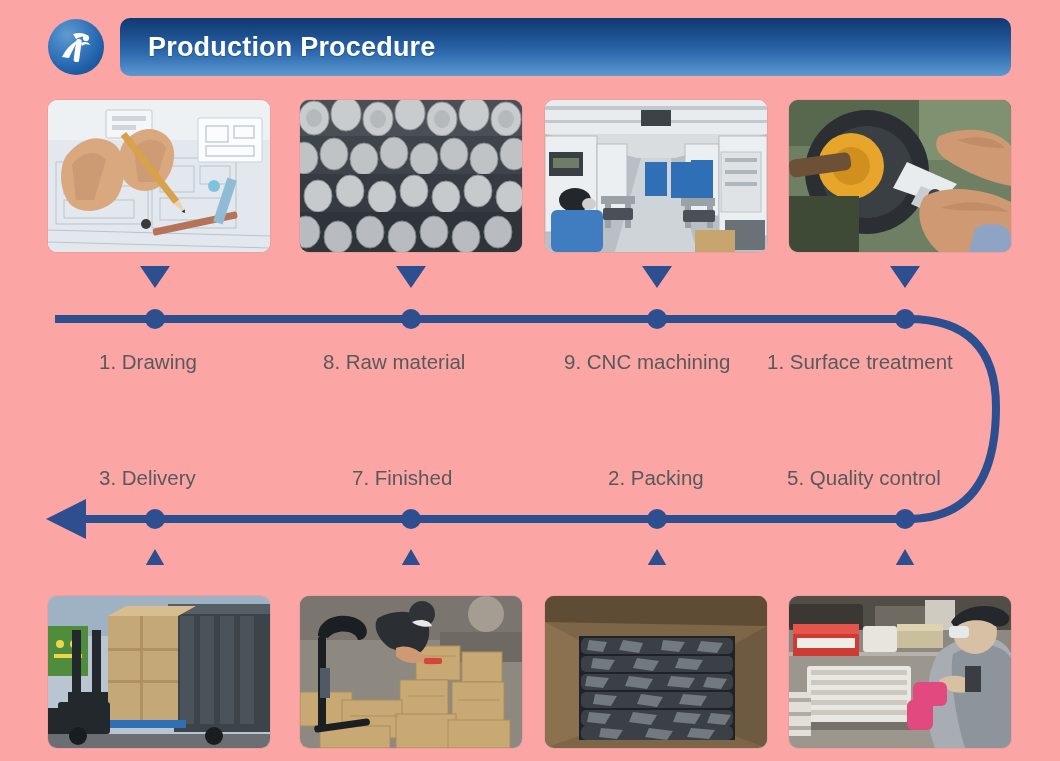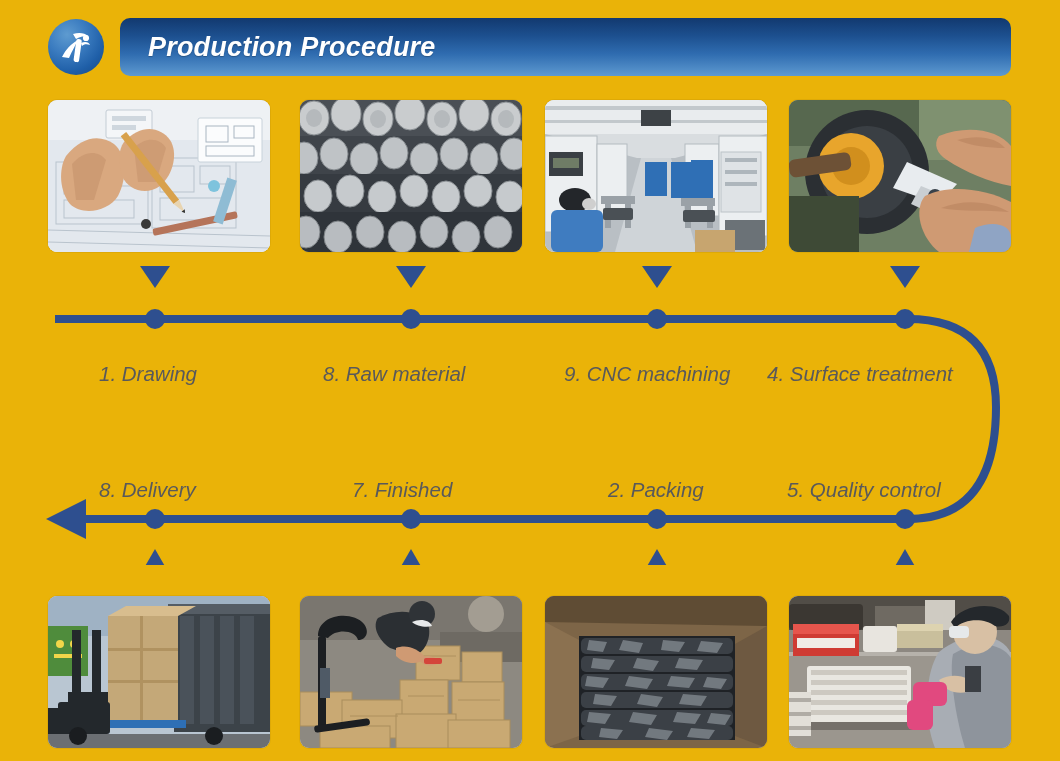--- a/index.html
+++ b/index.html
@@ -2,21 +2,21 @@
 <html><head>
 <meta charset="utf-8">
 <style>
   * { box-sizing: border-box; margin: 0; padding: 0; }
   html, body {
     width: 1060px; height: 761px;
     background: #ffffff;
     font-family: "Liberation Sans", sans-serif;
     overflow: hidden;
   }
-  .page { position: relative; width: 1060px; height: 761px; background:#eab308;font-style:italic; }
+  .page { position: relative; width: 1060px; height: 761px; background:#fca5a5; }
 
   
   .header { position: absolute; left: 0; top: 0; width: 1060px; height: 92px; }
   .logo {
     position: absolute; left: 48px; top: 19px;
     width: 56px; height: 56px; border-radius: 50%;
     background: radial-gradient(circle at 34% 28%, #5e9bd0 0%, #3b7cc0 35%, #1f5fa8 68%, #16477f 100%);
     overflow: hidden;
   }
   .logo svg { display:block; width:56px; height:56px; }
@@ -57,21 +57,20 @@
   
   .timeline { position: absolute; left: 0; top: 255px; width: 1060px; height: 310px; }
   .timeline svg { display: block; }
 
   
   .label {
     position: absolute;
     color: #59595b;
     font-size: 20.5px;
     white-space: nowrap;
-    margin-top: 12px;
   }
   .row1-labels .label { top: 350px; }
   .row2-labels .label { top: 466px; }
 
   .lbl1 { left: 99px; }
   .lbl2 { left: 323px; }
   .lbl3 { left: 564px; }
   .lbl4 { left: 767px; }
   .lbl8 { left: 99px; }
   .lbl7 { left: 352px; }
@@ -325,25 +324,25 @@
         <polygon points="642,320 672,320 657,294"></polygon>
         <polygon points="890,320 920,320 905,294"></polygon>
       </g>
     </svg>
   </div>
 
   <div class="row1-labels">
     <div class="label lbl1">1. Drawing</div>
     <div class="label lbl2">8. Raw material</div>
     <div class="label lbl3">9. CNC machining</div>
-    <div class="label lbl4">4. Surface treatment</div>
+    <div class="label lbl4">1. Surface treatment</div>
   </div>
 
   <div class="row2-labels">
-    <div class="label lbl8">8. Delivery</div>
+    <div class="label lbl8">3. Delivery</div>
     <div class="label lbl7">7. Finished</div>
     <div class="label lbl6">2. Packing</div>
     <div class="label lbl5">5. Quality control</div>
   </div>
 
   <div class="photo-row bottom">
 
     <div class="photo c0">
       <svg class="scene" viewBox="0 0 222 152" preserveAspectRatio="none">
         <rect width="222" height="152" fill="#b9c6d2"></rect>

